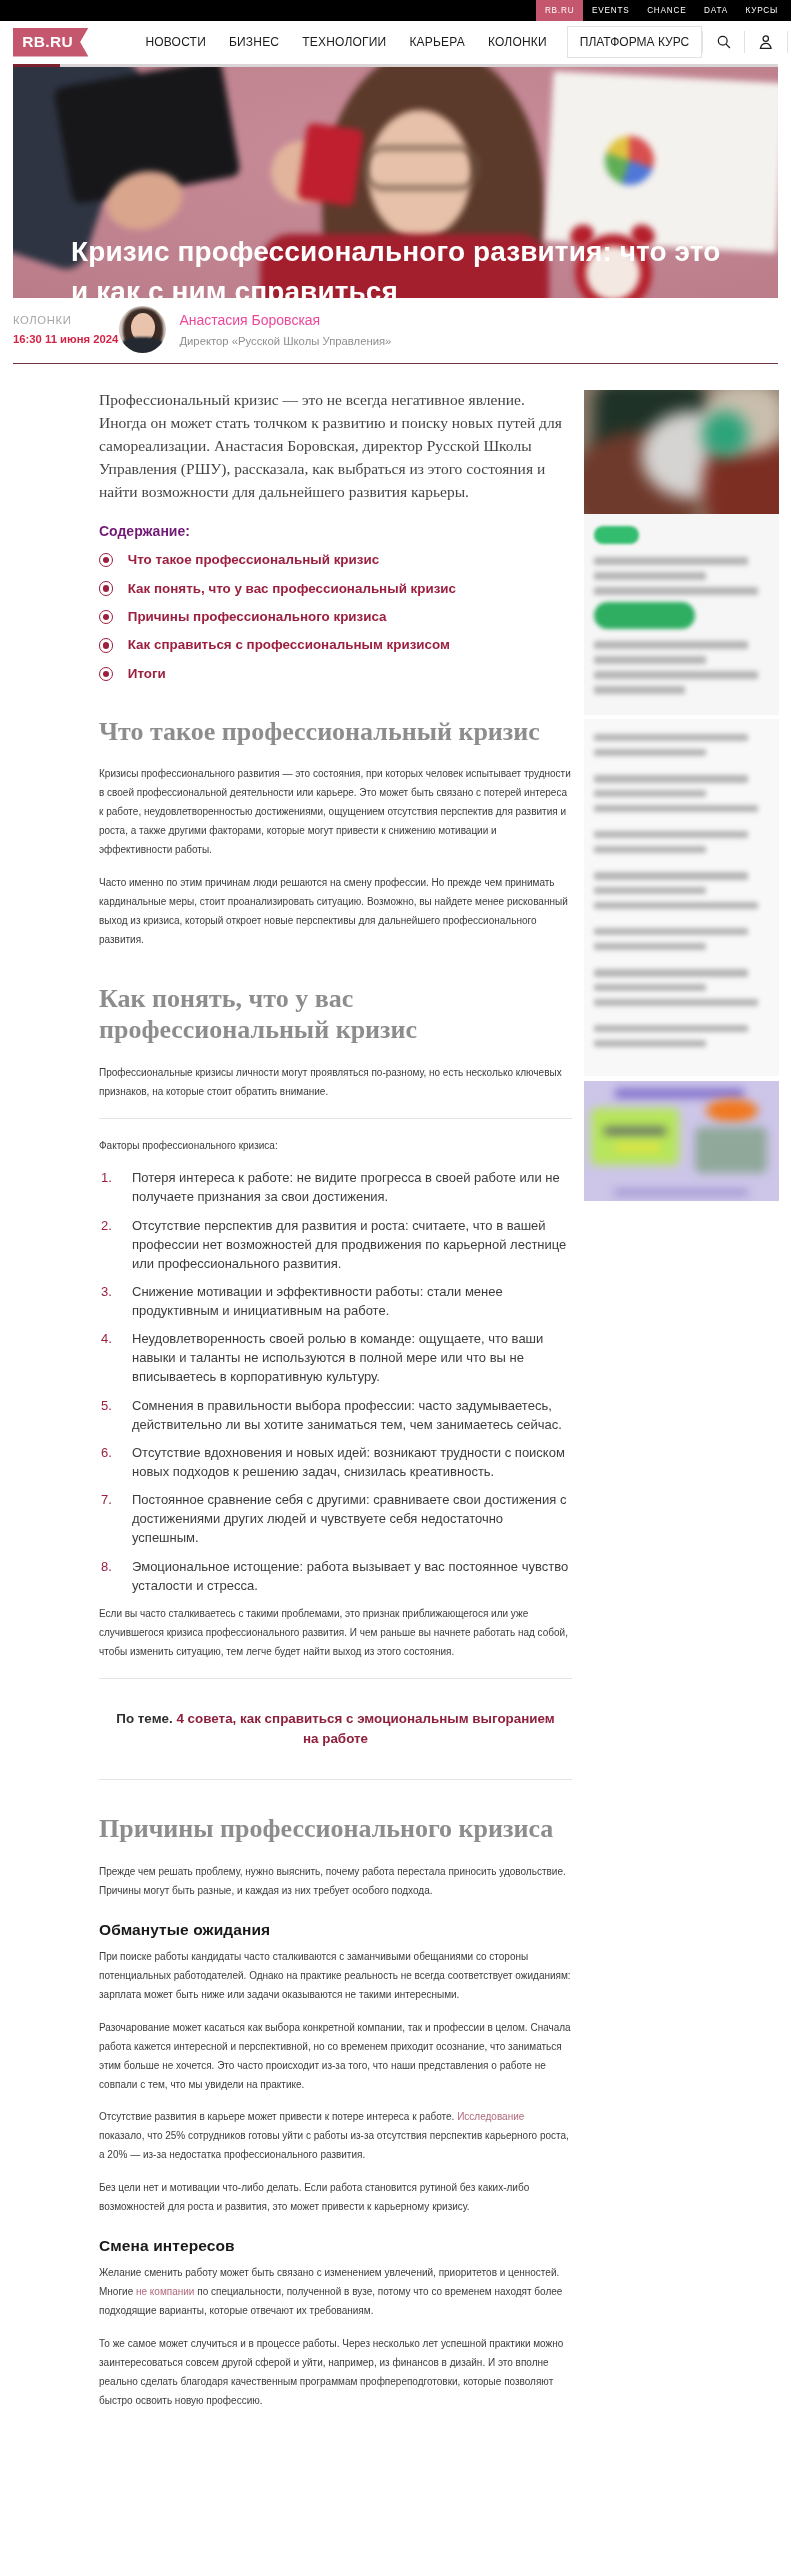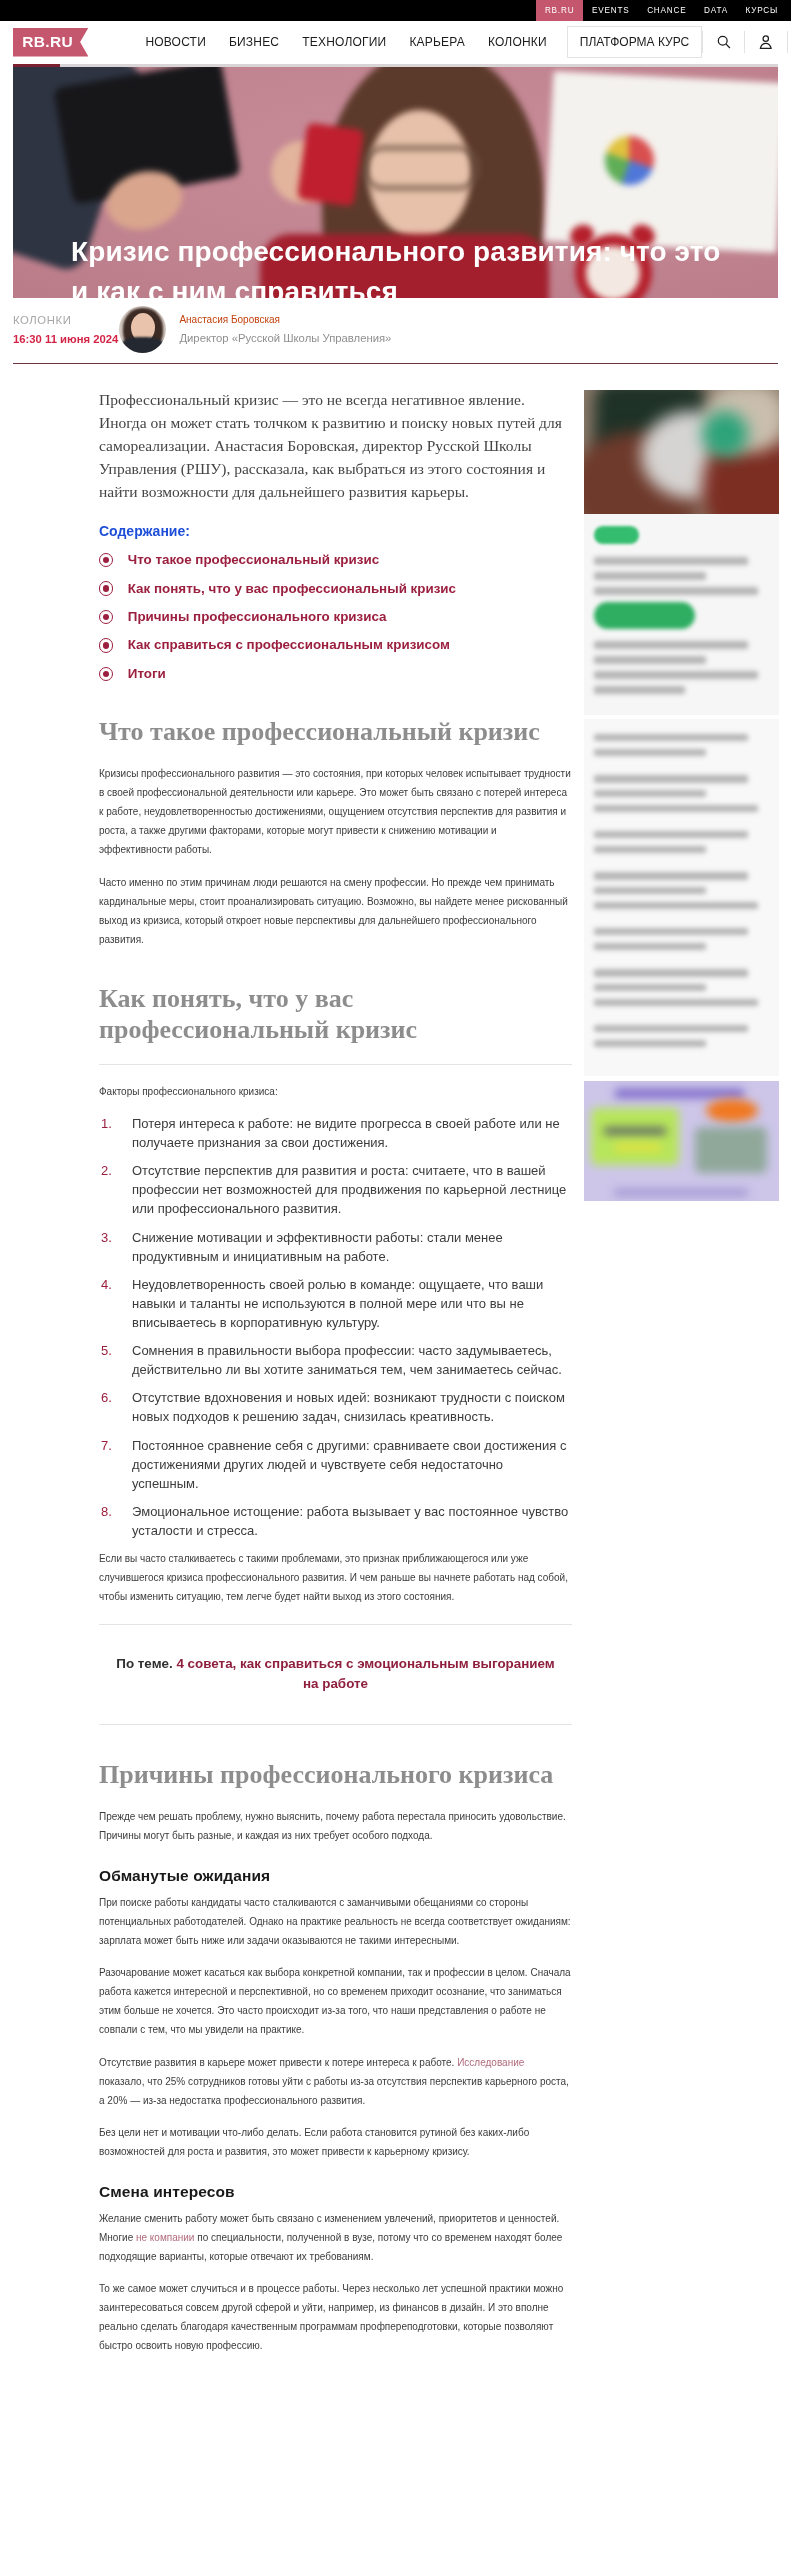--- a/index.html
+++ b/index.html
@@ -48,30 +48,30 @@
   
   .meta{display:flex;align-items:center;padding:8.2px 13px 10.3px;background:#fff}
   .meta-left{width:106px;flex:none}
   .rubric{color:#a6a6a6;font-size:11.3px;letter-spacing:0.6px}
   .date{color:#d42445;font-size:11.3px;font-weight:700;margin-top:6.7px}
   .avatar{width:47px;height:47px;border-radius:50%;overflow:hidden;position:relative;background:#d3c8c0;flex:none}
   .avatar .a-hair{position:absolute;width:40px;height:44px;background:#3c2a24;border-radius:46%;left:3.6px;top:2.1px;filter:blur(1px)}
   .avatar .a-face{position:absolute;width:24px;height:29px;background:#e9c3ac;border-radius:50%;left:12px;top:7.2px;filter:blur(0.5px)}
   .avatar .a-body{position:absolute;width:41px;height:17.5px;background:#242830;border-radius:40% 40% 0 0;left:3.1px;bottom:-2.1px;filter:blur(1px)}
   .author{margin-left:13.4px}
-  .author-name{font-size:10px;color:#c2410c;font-weight:500}
+  .author-name{font-size:14px;color:#ec4899;font-weight:500}
   .author-role{font-size:11.3px;color:#8f8f8f;margin-top:6.7px}
   .article-rule{height:1px;background:#6e3440;margin:0 13px}
 
   
   .layout{position:relative}
   .content{margin-left:99px;width:473px;padding-top:24px;padding-bottom:36px}
 
   .intro{font-family:"Liberation Serif","DejaVu Serif",serif;font-size:15.5px;line-height:23px;color:#454545;margin:0 0 19.6px}
-  .toc-label{font-size:14px;font-weight:700;color:#1d4ed8;margin:3.1px 0 13.4px}
+  .toc-label{font-size:14px;font-weight:700;color:#701a75;margin:3.1px 0 13.4px}
   .toc-item{display:flex;align-items:center;gap:14.4px;margin-bottom:12.4px}
   .ring{width:12.4px;height:12.4px;border:1px solid #9b1f3e;border-radius:50%;position:relative;flex:none;background:#fff}
   .ring::after{content:"";position:absolute;inset:3.1px;background:#9b1f3e;border-radius:50%}
   .toc-link{color:#9b1f3e;font-size:13.4px;font-weight:700;line-height:1.2}
   h2.sec{font-family:"Liberation Serif","DejaVu Serif",serif;font-weight:700;color:#8d8d8d;font-size:26px;line-height:1.22;margin:34px 0 16.5px}
   h3.sub{font-size:15.5px;font-weight:700;color:#191919;margin:21.6px 0 8.2px;letter-spacing:0.1px}
   p.body{font-size:10px;line-height:19px;margin:0 0 13.4px;color:#3c3c3c}
   a.inlink{color:#b06a7c}
   .hr{height:0.5px;background:#e4e4e4;margin:17.5px 0}
   ol.factors{list-style:none;counter-reset:f;margin:0 0 5.2px;padding:0}
@@ -221,20 +221,21 @@
             <span class="ring"></span>
             <a class="toc-link">Итоги</a>
           </div>
       </div>
 
       <h2 class="sec">Что такое профессиональный кризис</h2>
       <p class="body">Кризисы профессионального развития — это состояния, при которых человек испытывает трудности в своей профессиональной деятельности или карьере. Это может быть связано с потерей интереса к работе, неудовлетворенностью достижениями, ощущением отсутствия перспектив для развития и роста, а также другими факторами, которые могут привести к снижению мотивации и эффективности работы.</p>
       <p class="body">Часто именно по этим причинам люди решаются на смену профессии. Но прежде чем принимать кардинальные меры, стоит проанализировать ситуацию. Возможно, вы найдете менее рискованный выход из кризиса, который откроет новые перспективы для дальнейшего профессионального развития.</p>
 
       <h2 class="sec">Как понять, что у вас профессиональный кризис</h2>
+      <p class="body">Профессиональные кризисы личности могут проявляться по-разному, но есть несколько ключевых признаков, на которые стоит обратить внимание.</p>
 
       <div class="hr"></div>
       <p class="body">Факторы профессионального кризиса:</p>
       <ol class="factors">
         <li><span>Потеря интереса к работе: не видите прогресса в своей работе или не получаете признания за свои достижения.</span></li>
         <li><span>Отсутствие перспектив для развития и роста: считаете, что в вашей профессии нет возможностей для продвижения по карьерной лестнице или профессионального развития.</span></li>
         <li><span>Снижение мотивации и эффективности работы: стали менее продуктивным и инициативным на работе.</span></li>
         <li><span>Неудовлетворенность своей ролью в команде: ощущаете, что ваши навыки и таланты не используются в полной мере или что вы не вписываетесь в корпоративную культуру.</span></li>
         <li><span>Сомнения в правильности выбора профессии: часто задумываетесь, действительно ли вы хотите заниматься тем, чем занимаетесь сейчас.</span></li>
         <li><span>Отсутствие вдохновения и новых идей: возникают трудности с поиском новых подходов к решению задач, снизилась креативность.</span></li>

